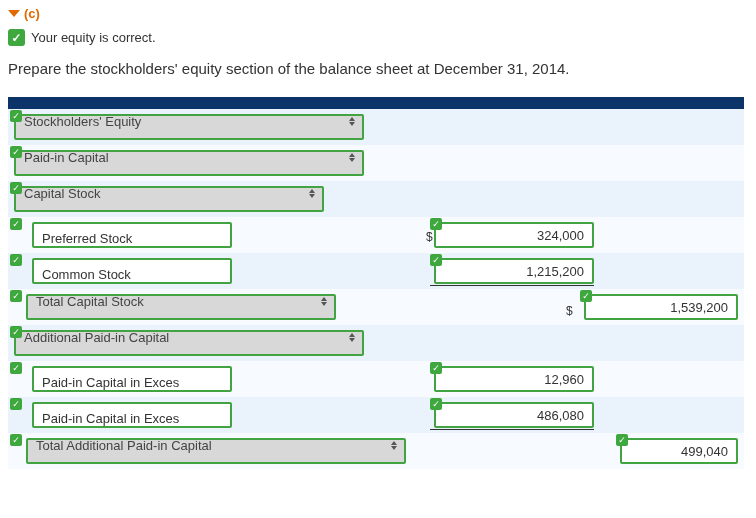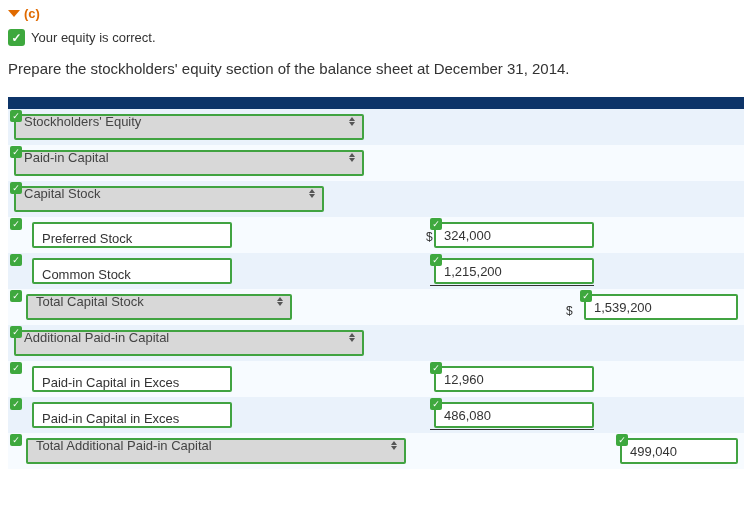--- a/index.html
+++ b/index.html
@@ -73,21 +73,21 @@
     border-top: 4px solid #555;
   }
   .input-box {
     border: 2px solid #41a341;
     border-radius: 2px;
     height: 26px; background: #fff;
     display: flex; align-items: center; padding: 0 8px;
     font-size: 13px; color: #333;
   }
   .input-box.label { width: 200px; margin-left: 18px; align-items: flex-end; }
-  .input-box.amount { width: 160px; justify-content: flex-start; }
+  .input-box.amount { width: 160px; justify-content: flex-end; }
   .dollar {
     position: absolute; font-size: 12px; color: #333;
   }
   .rule { position: absolute; bottom: -2px; height: 1px; background: #333; }
 </style>
 </head>
 <body>
 
 <div class="sect-header">
   <div class="triangle"></div>
@@ -195,21 +195,21 @@
       </div>
       <div class="rule" style="left:36px;width:164px"></div>
     </div>
     <div class="cell-amt2"></div>
   </div>
 
   <div class="row alt1">
     <div class="cell-label">
       <div class="field-wrap">
         <div class="tick">✓</div>
-        <div class="select-box indent1" style="width:266px">
+        <div class="select-box indent1" style="width:310px">
           <span>Total Capital Stock</span>
           <span class="updown">
               <span class="u"></span>
               <span class="d"></span>
             </span>
         </div>
       </div>
     </div>
     <div class="cell-amt1"></div>
     <div class="cell-amt2">

